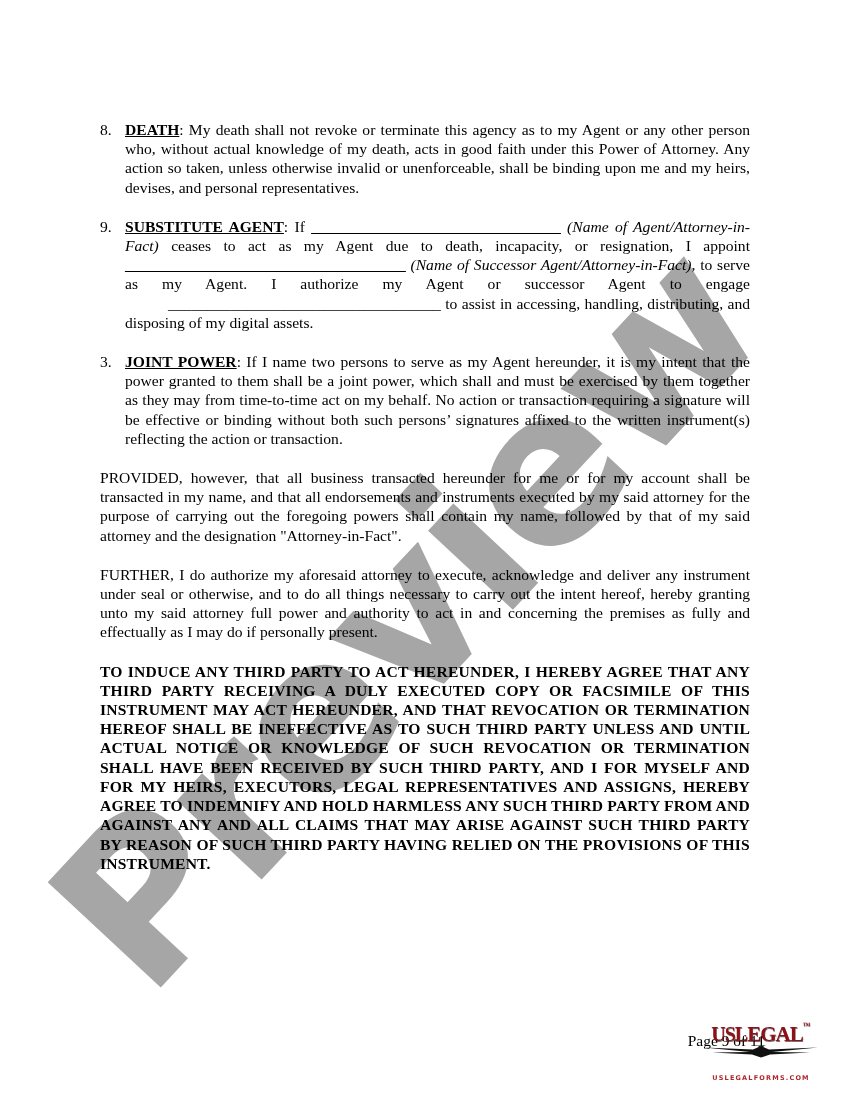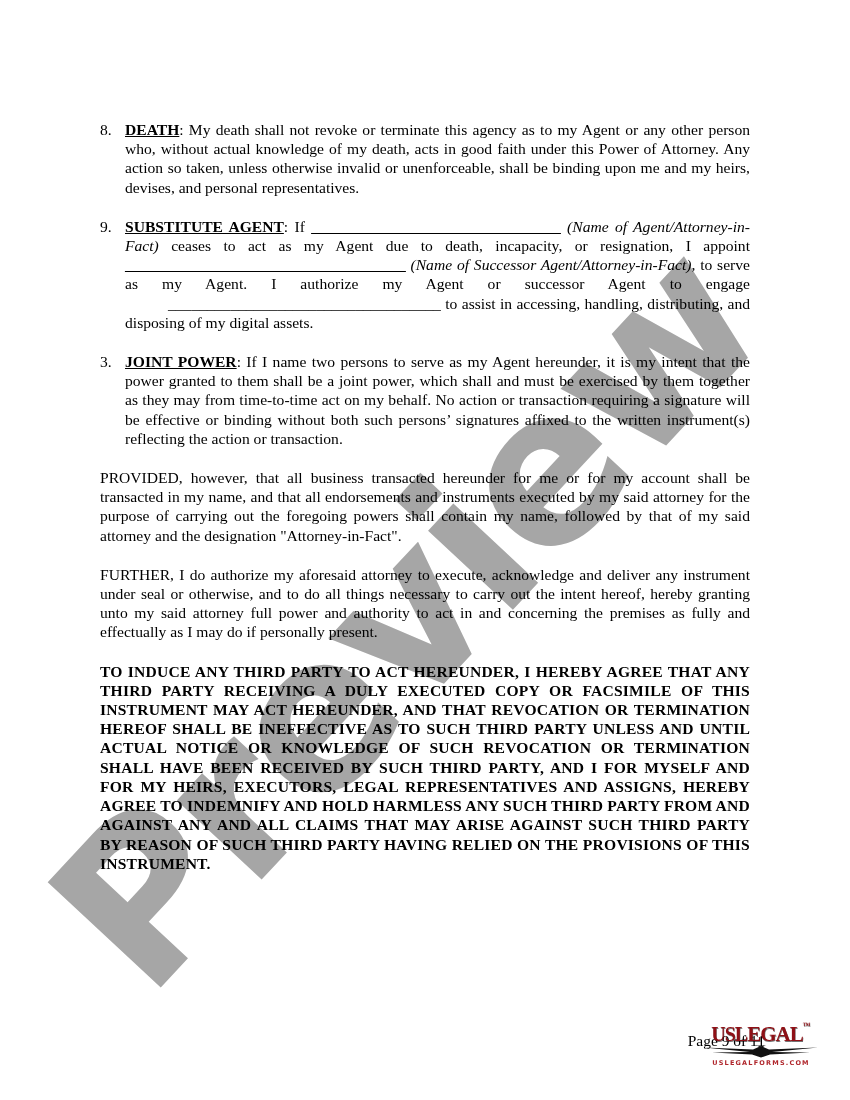--- a/index.html
+++ b/index.html
@@ -76,21 +76,21 @@
   .logo-brand .big { font-size: 20px; line-height: 26px; }
   .logo-brand .small { font-size: 21px; }
   .logo-tm { font-size: 8px; color: #8f1016; vertical-align: top; letter-spacing: 0; }
   .logo-wings { display: block; margin: -2px auto 0 auto; }
   .logo-site {
     font-family: "DejaVu Sans", sans-serif;
     font-weight: bold;
     font-size: 6.5px;
     letter-spacing: 1.2px;
     color: #b0272c;
-    margin-top: 1px;
+    margin-top: 16px;
     white-space: nowrap;
   }
 </style>
 </head>
 <body>
 
 <div class="page">
 
   <div class="watermark">Preview</div>
 

